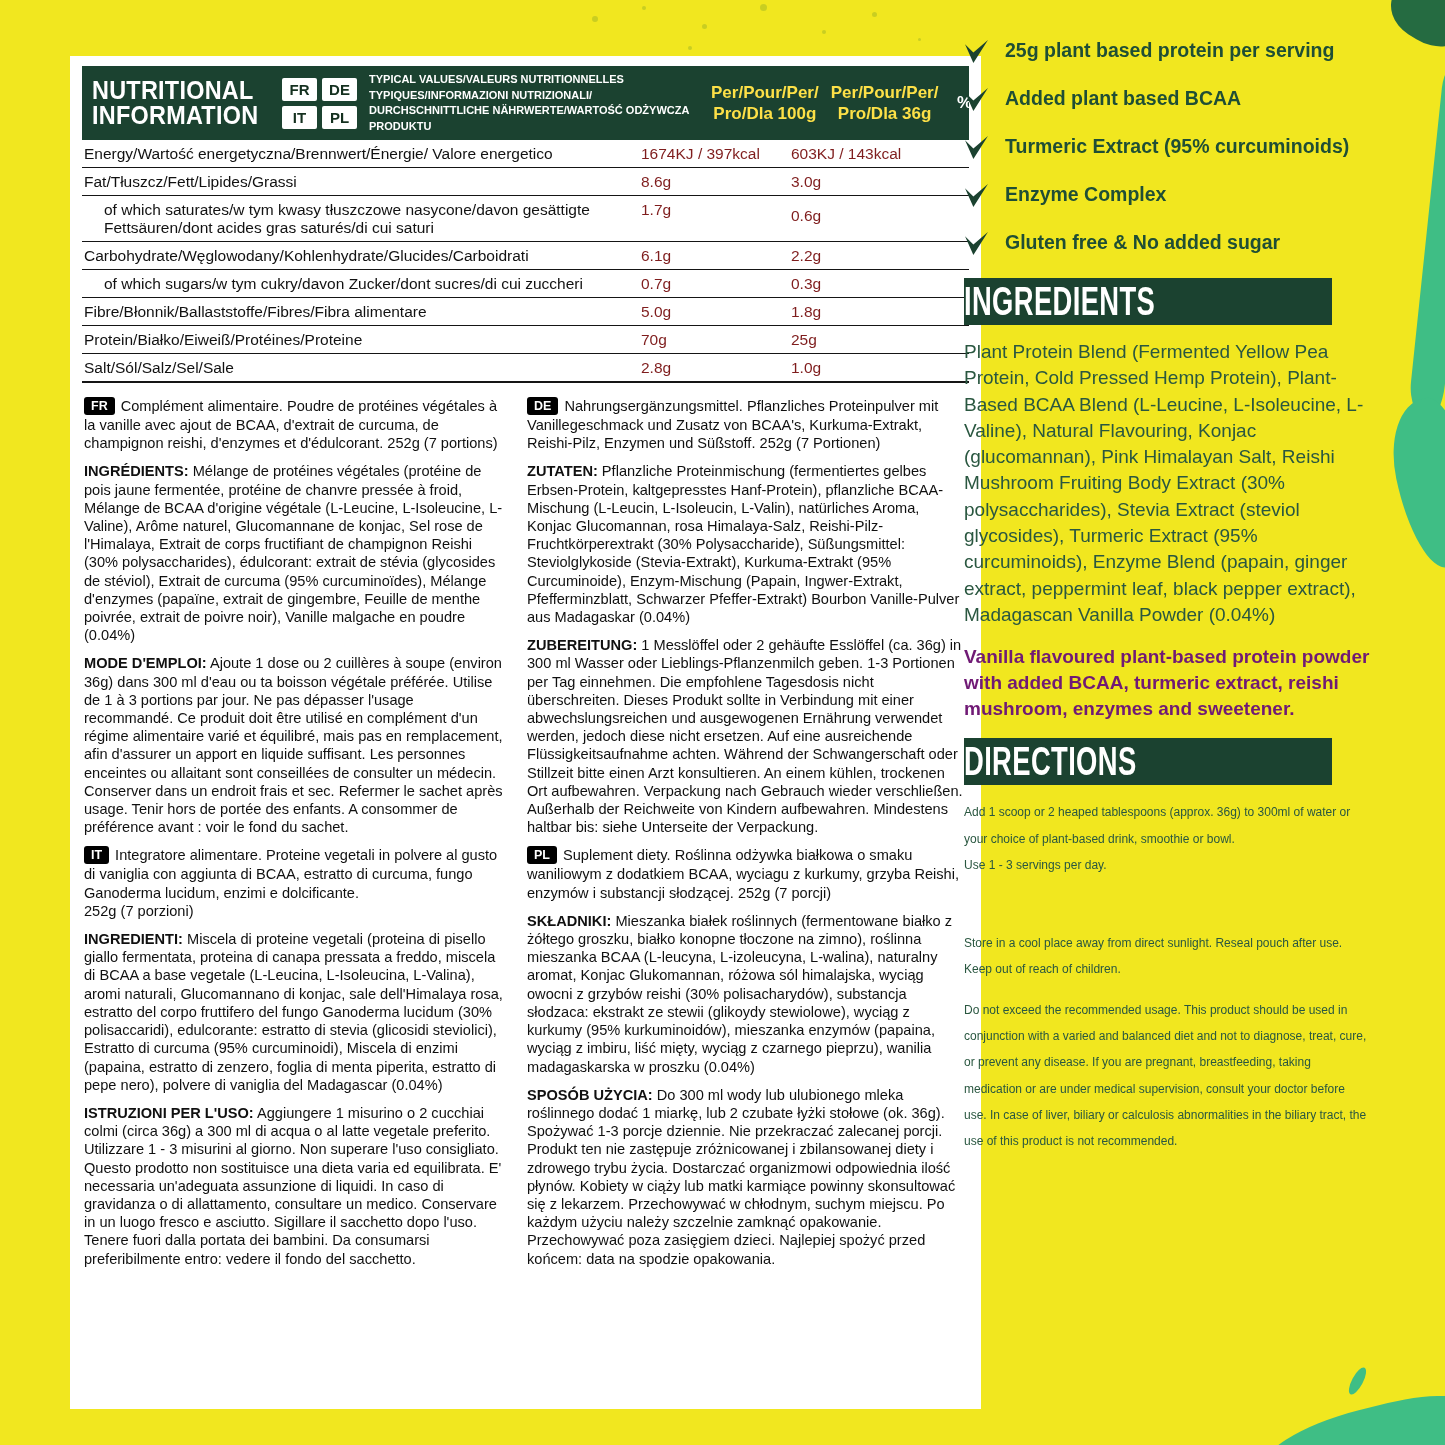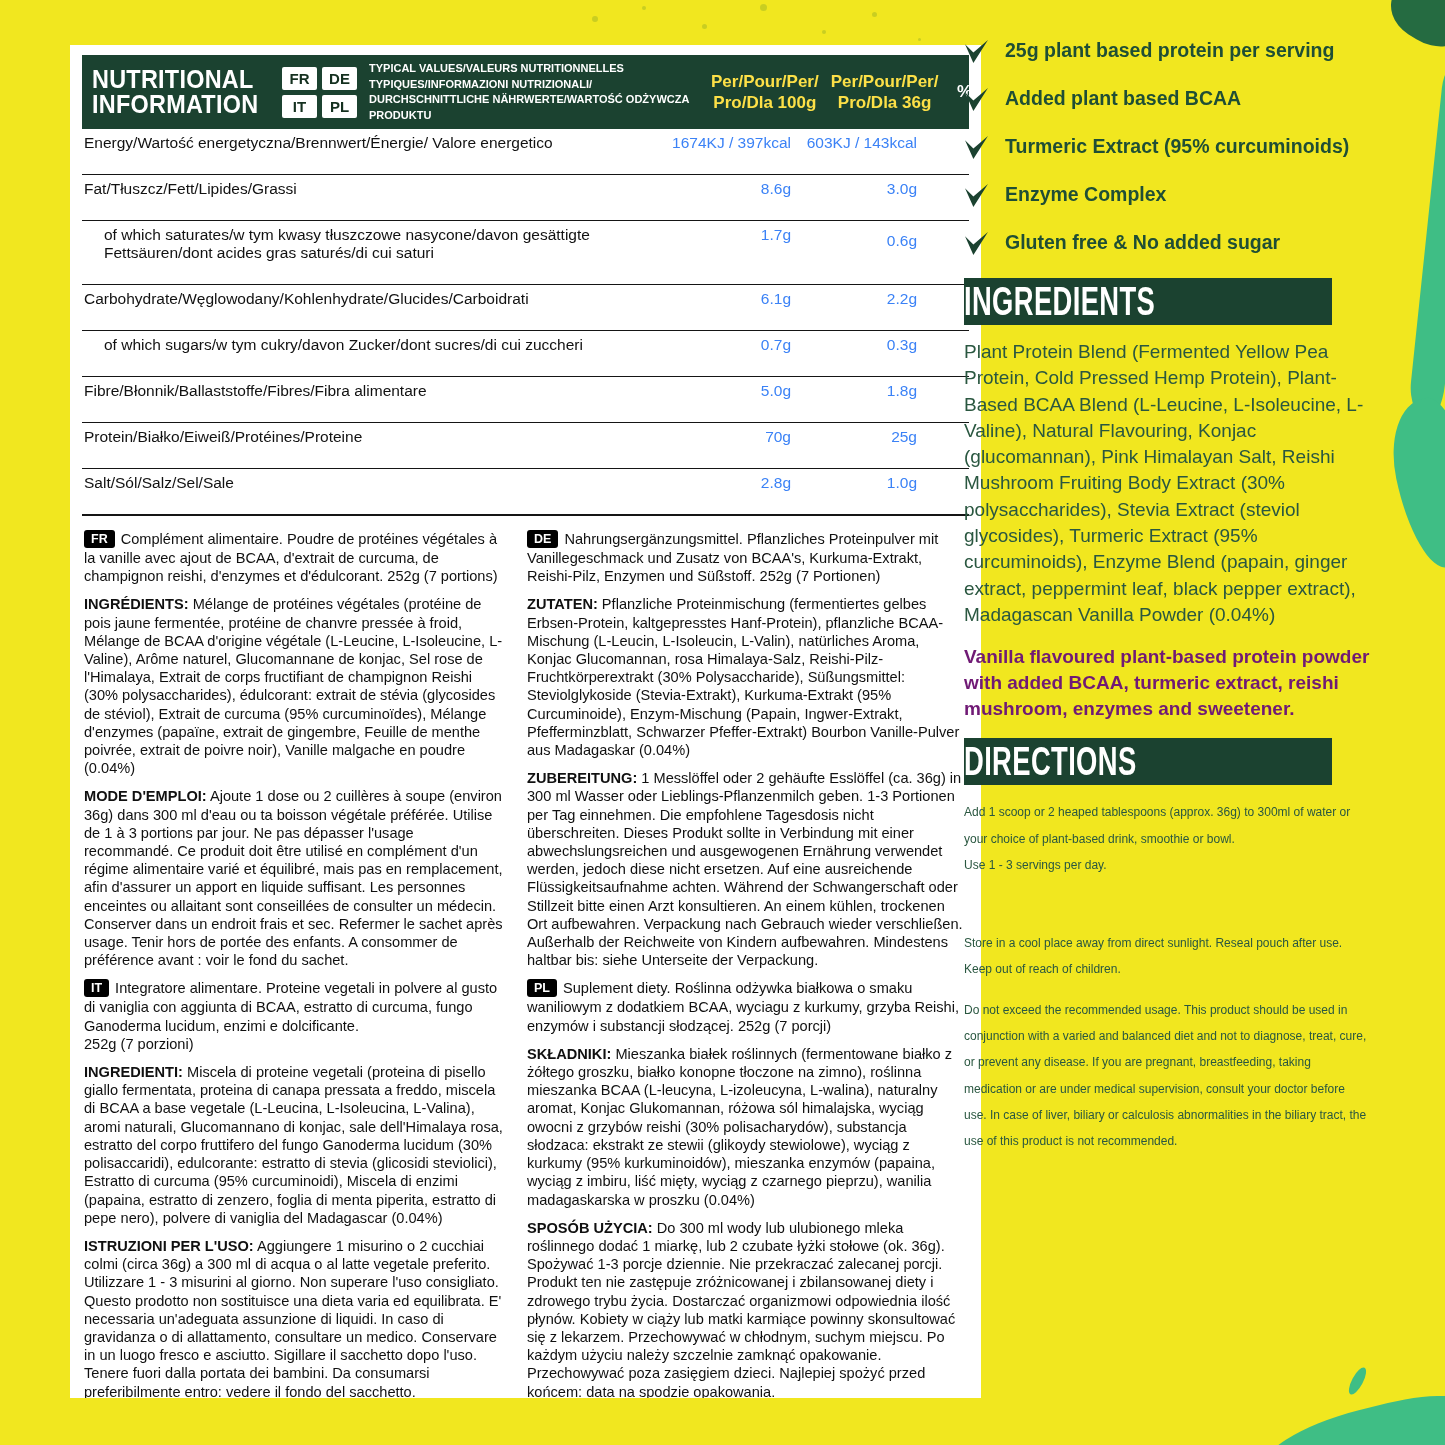--- a/index.html
+++ b/index.html
@@ -4,38 +4,38 @@
 <style>
   html,body{margin:0;padding:0;background:#ddd;}
   .canvas{position:relative;width:1445px;height:1445px;background:#F1E71F;overflow:hidden;
           font-family:"Liberation Sans",sans-serif;-webkit-font-smoothing:antialiased;}
 
   
   .splash{position:absolute;pointer-events:none;}
   .speck{position:absolute;border-radius:50%;background:rgba(110,150,40,.30);pointer-events:none;}
 
   
-  .panel{position:absolute;left:70px;top:45px;width:911px;height:1353px;background:#fff;
+  .panel{position:absolute;left:70px;top:56px;width:911px;height:1353px;background:#fff;
          box-sizing:border-box;padding:10px 12px;overflow:hidden;}
 
   .nh{background:#1B4230;height:74px;display:flex;align-items:center;gap:12px;padding:0 10px;box-sizing:border-box;}
   .nh-title{color:#fff;font-weight:bold;font-size:26px;line-height:25px;letter-spacing:.3px;
             transform:scaleX(.9);transform-origin:left center;width:178px;flex:none;white-space:nowrap;}
   .nh-badges{display:grid;grid-template-columns:35px 35px;gap:5px;flex:none;}
   .nh-badge{background:#fff;color:#14301f;font-weight:bold;font-size:15px;text-align:center;
             height:23px;line-height:23px;border-radius:2px;}
   .nh-typical{color:#fff;font-weight:bold;font-size:11px;line-height:15.5px;width:330px;flex:none;}
   .nh-col{color:#fde047;font-weight:bold;font-size:17px;line-height:21px;text-align:center;flex:1;}
   .nh-ri{color:#fff;font-weight:bold;font-size:17px;width:52px;text-align:center;flex:none;}
 
-  .trow{display:flex;align-items:flex-start;border-bottom:1.5px solid #151515;padding:5px 2px 22px;}
+  .trow{display:flex;align-items:flex-start;border-bottom:1.5px solid #151515;padding:5px 2px 4px;}
   .trow.last{border-bottom:2.5px solid #151515;}
   .tlabel{flex:1;font-size:15.5px;line-height:18px;color:#111;padding-right:6px;}
   .tlabel.indent{padding-left:20px;}
-  .tv{width:150px;text-align:right;font-size:15.5px;color:#3b82f6;flex:none;}
+  .tv{width:150px;text-align:left;font-size:15.5px;color:#7f1d1d;flex:none;}
   .tv36{width:126px;}
   .tri{width:50px;flex:none;}
 
   .cols{display:flex;gap:23px;padding:14px 2px 0;}
   .colL{width:420px;flex:none;}
   .colR{flex:1;}
   .cols p{font-size:14.6px;line-height:18.2px;color:#101010;margin:0 0 10px;}
   .cols p.tight{margin:0;}
   .cols b{font-weight:bold;}
   .lang-badge{display:inline-block;background:#000;color:#fff;font-weight:bold;font-size:12.5px;

